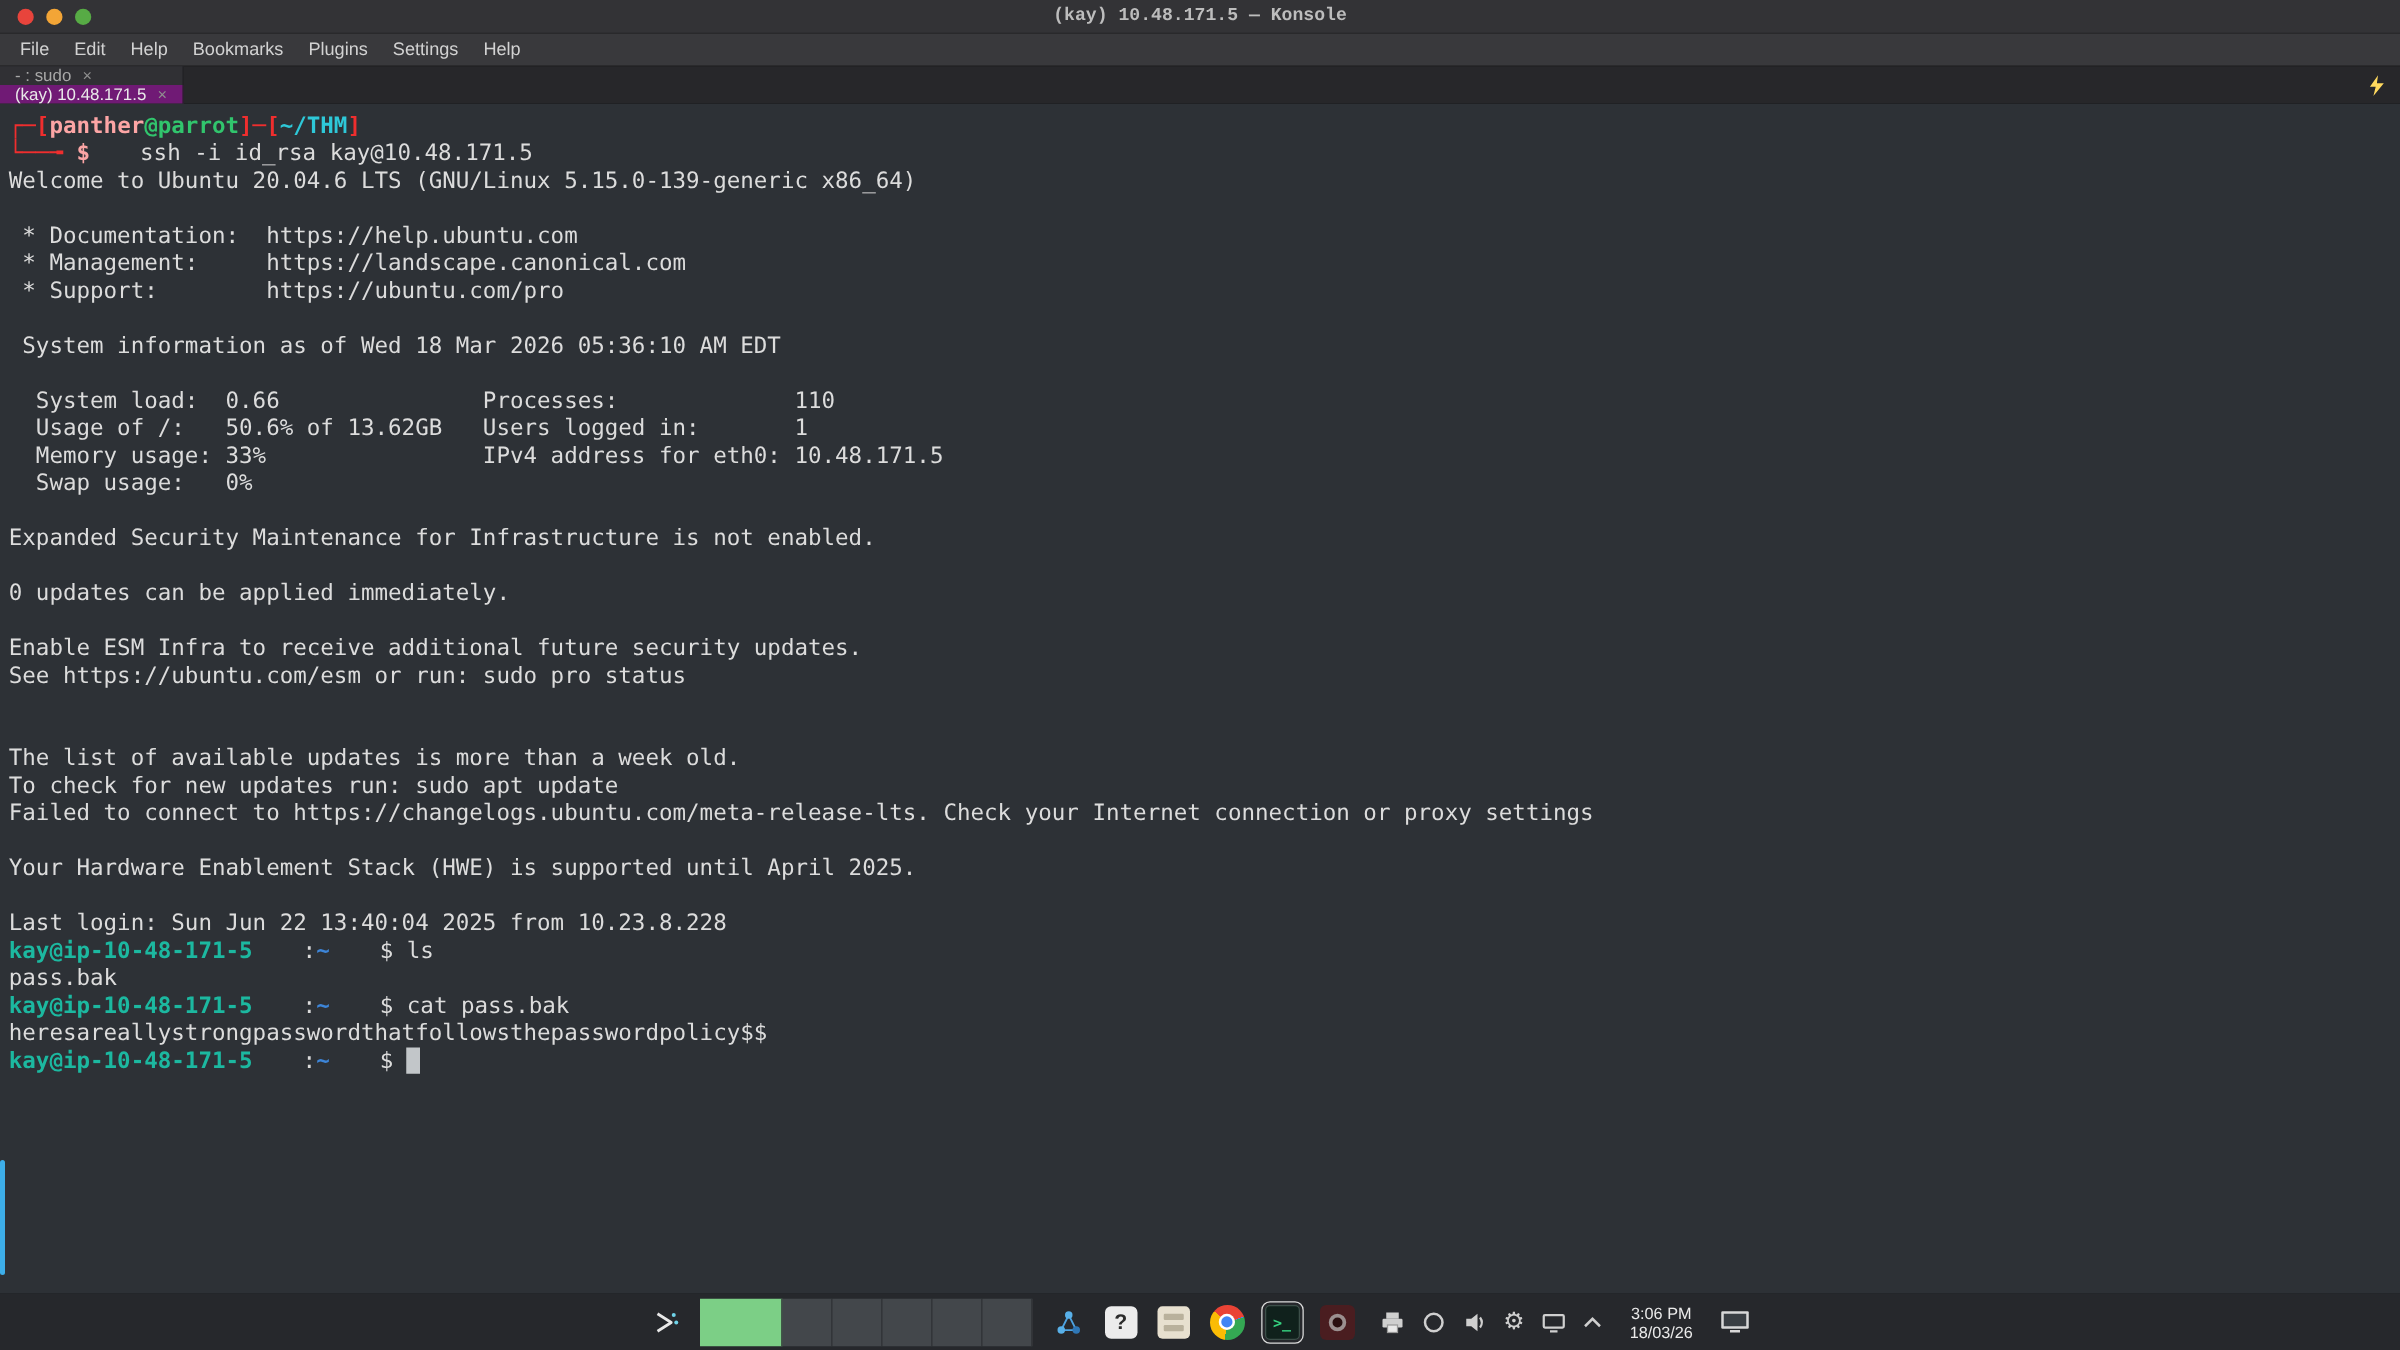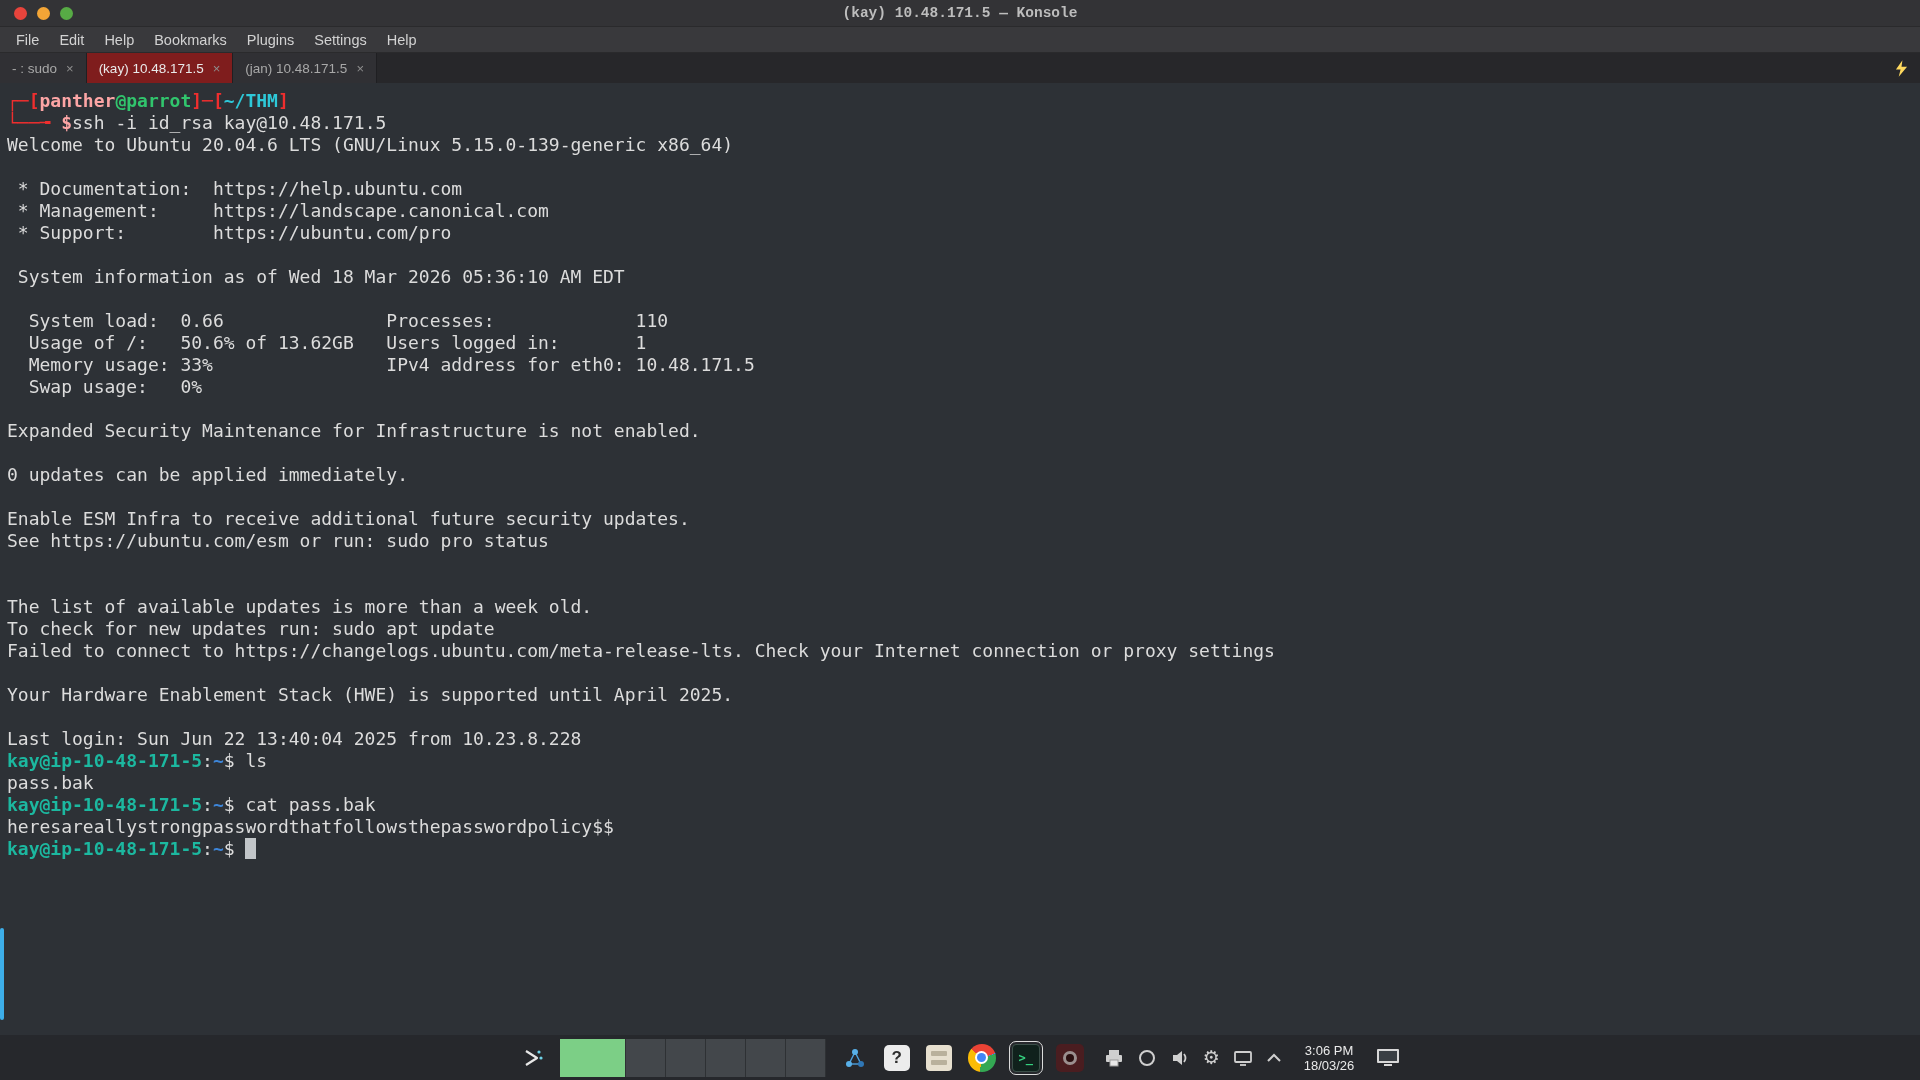--- a/index.html
+++ b/index.html
@@ -13,30 +13,30 @@
   .win-btn { width:13px; height:13px; border-radius:50%; display:inline-block; }
   .wb-close { background:#e8443c; }
   .wb-min { background:#f3a536; }
   .wb-max { background:#57ab45; }
   .title { position:absolute; left:0; right:0; text-align:center; color:#bdbdbd; font-size:14.5px; font-weight:600; }
 
   .menubar { height:26px; background:#39393c; border-bottom:1px solid #2a2a2c; display:flex; align-items:stretch; padding-left:6px; flex:none; }
   .menu-item { color:#d2d2d2; font-size:14.5px; padding:0 10px; display:flex; align-items:center; }
 
   .tabbar { height:30px; background:#27272a; display:flex; align-items:stretch; justify-content:space-between; flex:none; }
-  .tab-strip { display:flex; align-items:stretch; }
+  .tab-strip { display:flex; align-items:stretch;flex-direction:column; }
   .tab { display:flex; align-items:center; gap:9px; padding:0 12px; background:#303034; border-right:1px solid #1f1f22; color:#a8a8a8; font-size:13.5px; }
-  .tab.active { background:#7f1d1d; color:#e9e9e9; }
+  .tab.active { background:#701a75; color:#e9e9e9; }
   .tab-close { color:#8f8f8f; font-size:13px; line-height:1; }
   .lightning { display:flex; align-items:center; padding-right:12px; }
 
   
   .terminal { flex:1; min-height:0; background:#2d3136; position:relative; padding:7px 0 0 7px; overflow:hidden; }
   .tline { font-family:"DejaVu Sans Mono",monospace; font-size:18px; line-height:22px; min-height:22px; white-space:pre; color:#dcdcdc; }
-  .c-fg     { color:#dcdcdc; }
+  .c-fg     { color:#dcdcdc;margin-left:40px; }
   .c-red    { color:#ef2e2e; font-weight:bold; }
   .c-white  { color:#fca5a5; font-weight:bold; }
   .c-green  { color:#31c56d; font-weight:bold; }
   .c-cyan   { color:#2ec8d8; font-weight:bold; }
   .c-ugreen { color:#1cb8a0; font-weight:bold;text-align:right; }
   .c-ublue  { color:#3d85d8; font-weight:bold; }
   .c-cursor { background:#c2c6c9; color:#c2c6c9; }
   .scroll-thumb { position:absolute; left:0; top:845px; width:4px; height:92px; background:#3daee9; border-radius:2px; }
 
   

